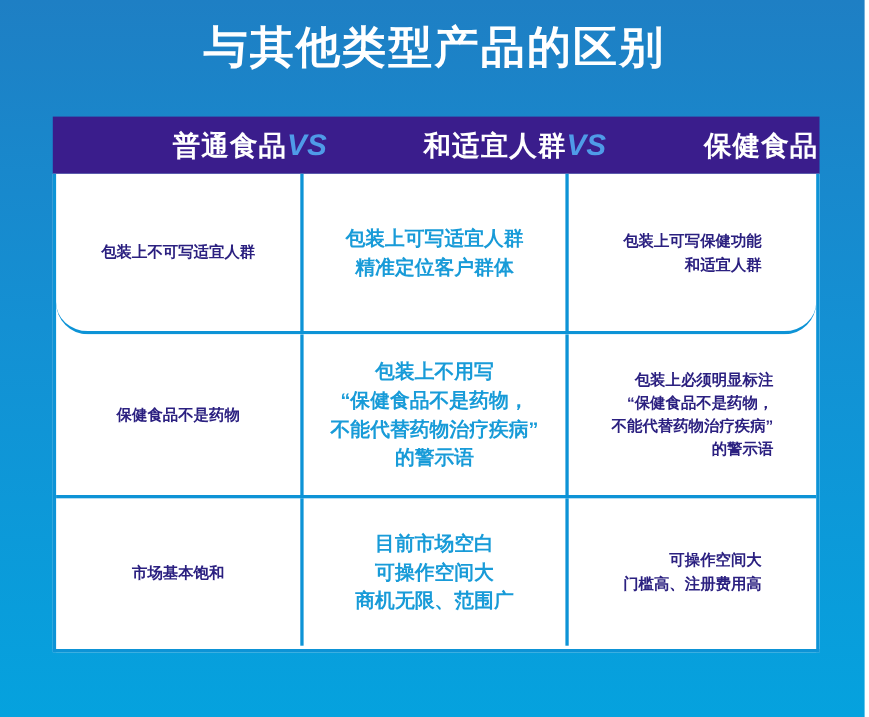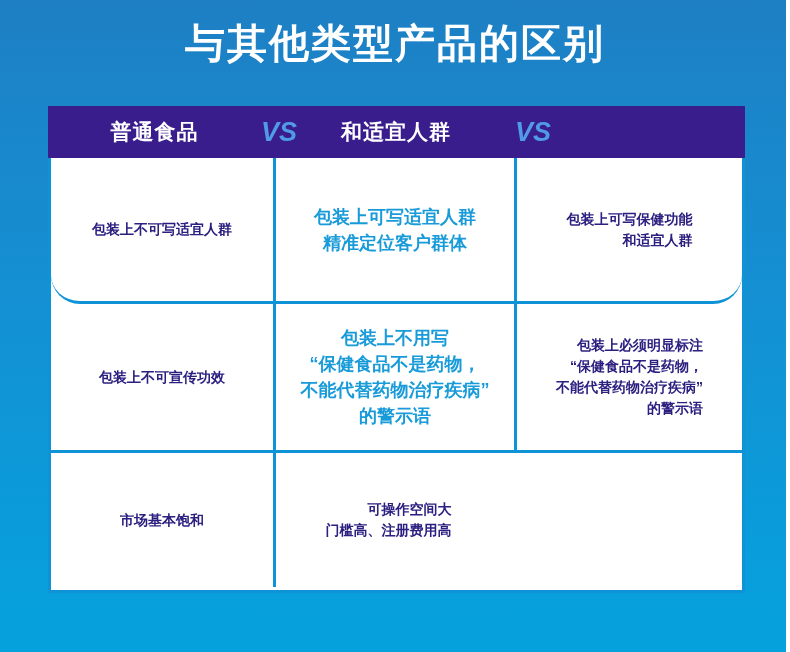--- a/index.html
+++ b/index.html
@@ -44,23 +44,23 @@
   
   #thead {
     position: relative;
     height: 52px;
     background: #3A1D8C;
     display: flex;
     align-items: center;
   }
   #thead .hcell {
     flex: 0 0 auto;
-    text-align: center;
+    text-align: right;
     color: #FFFFFF;
-    font-size: 21px;
+    font-size: 25px;
     font-weight: bold;
     letter-spacing: 1px;
     white-space: nowrap;
   }
   #thead .hcell.c1 { width: 213px; }
   #thead .hcell.c2 { width: 238px; }
   #thead .hcell.c3 { width: 213px; }
   #thead .vs {
     flex: 0 0 auto;
     width: 16px;
@@ -126,60 +126,66 @@
 
   <div id="title">与其他类型产品的区别</div>
 
   <div id="table">
 
     <div id="thead">
       <div class="hcell c1">普通食品</div>
       <div class="vs">VS</div>
       <div class="hcell c2">和适宜人群</div>
       <div class="vs">VS</div>
+      <div class="hcell c3">保健食品</div>
     </div>
 
     <div id="tbody">
 
       <div class="trow r1">
         <div class="tcell col-side">
           <span class="cell-text">包装上不可写适宜人群</span>
         </div>
         <div class="tcell col-mid">
           <span class="cell-text">包装上可写适宜人群
 精准定位客户群体</span>
         </div>
         <div class="tcell col-side last">
           <span class="cell-text">包装上可写保健功能
 和适宜人群</span>
         </div>
       </div>
 
       <div class="trow r2">
         <div class="tcell col-side">
-          <span class="cell-text">包装上不可宣传功效</span>
+          <span class="cell-text">保健食品不是药物</span>
         </div>
         <div class="tcell col-mid">
           <span class="cell-text">包装上不用写
 “保健食品不是药物，
 不能代替药物治疗疾病”
 的警示语</span>
         </div>
         <div class="tcell col-side last">
           <span class="cell-text">包装上必须明显标注
 “保健食品不是药物，
 不能代替药物治疗疾病”
 的警示语</span>
         </div>
       </div>
 
       <div class="trow r3 last">
         <div class="tcell col-side">
           <span class="cell-text">市场基本饱和</span>
         </div>
+        <div class="tcell col-mid">
+          <span class="cell-text">目前市场空白
+可操作空间大
+商机无限、范围广</span>
+        </div>
         <div class="tcell col-side last">
           <span class="cell-text">可操作空间大
 门槛高、注册费用高</span>
         </div>
       </div>
 
     </div>
   </div>
 </div>
 

